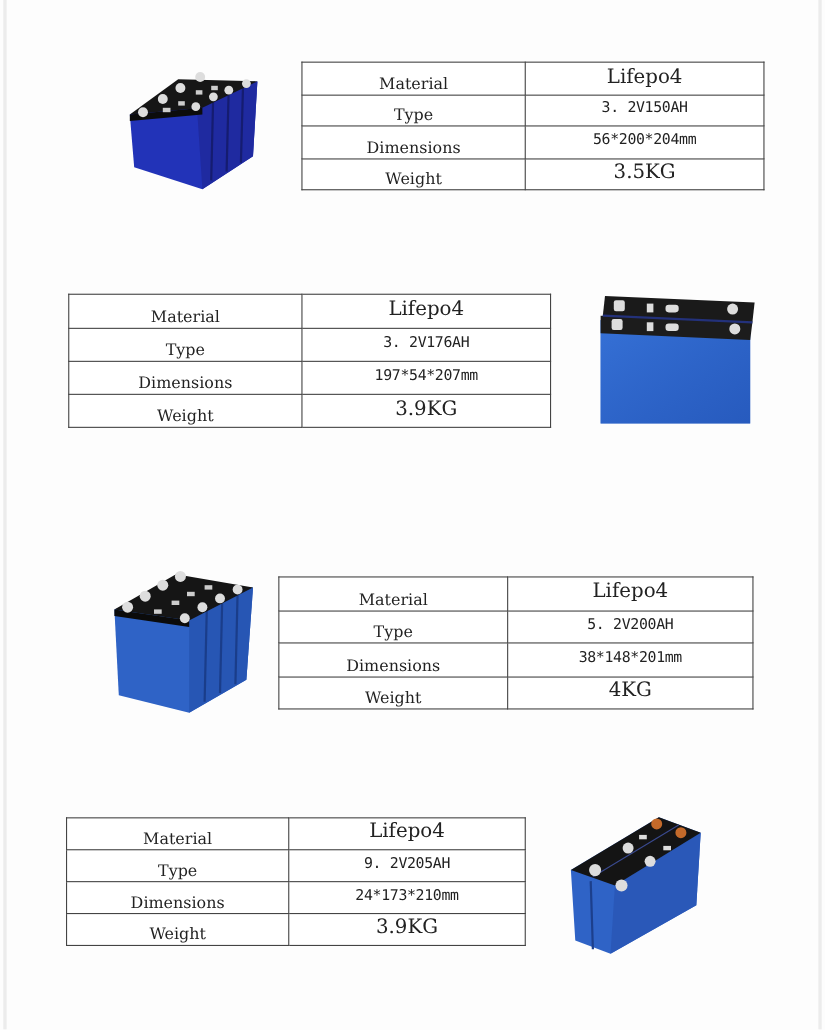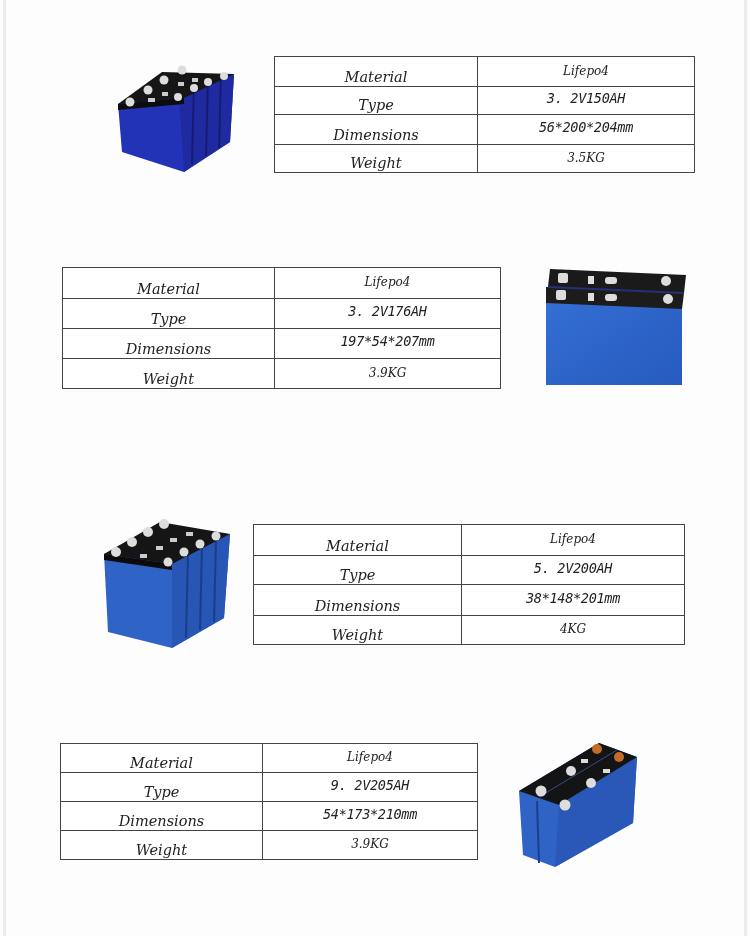--- a/index.html
+++ b/index.html
@@ -11,25 +11,25 @@
   .edge { position: absolute; top: 0; bottom: 0; width: 3px; background: #ececec; }
   .edge.left { left: 3px; }
   .edge.right { left: 744px; }
   table.spec {
     position: absolute; border-collapse: collapse; background: #fff;
     font-family: "DejaVu Serif", "Liberation Serif", serif;
     color: #222; table-layout: fixed;
   }
   table.spec td {
     border: 1.5px solid #444; text-align: center; padding: 0;
-    font-size: 14.5px; line-height: 1; vertical-align: bottom; font-style: italic;
+    font-size: 14.5px; line-height: 1; vertical-align: bottom;
   }
   table.spec td span { display: inline-block; padding-bottom: 2px; }
   table.spec td.val { vertical-align: middle; }
-  table.spec td.val span { padding-bottom: 4px; font-size: 12px; }
+  table.spec td.val span { padding-bottom: 4px; font-size: 18px; }
   .mono { font-family: "DejaVu Sans Mono", "Liberation Mono", monospace; letter-spacing: -0.3px; font-size: 13.5px !important; }
 
   .battery { position: absolute; }
   svg { display: block; }
 </style>
 </head>
 <body>
 
 <div class="edge left"></div>
 <div class="edge right"></div>
@@ -187,21 +187,21 @@
       <tr style="height:29px">
     <td><span>Material</span></td>
     <td class="val"><span>Lifepo4</span></td>
   </tr>
   <tr style="height:29px">
     <td><span>Type</span></td>
     <td class="val"><span class="mono">9. 2V205AH</span></td>
   </tr>
   <tr style="height:29px">
     <td><span>Dimensions</span></td>
-    <td class="val"><span class="mono">54*173*210mm</span></td>
+    <td class="val"><span class="mono">24*173*210mm</span></td>
   </tr>
   <tr style="height:29px">
     <td><span>Weight</span></td>
     <td class="val"><span>3.9KG</span></td>
   </tr>
 </tbody>
   </table>
 <div class="battery" style="left:515px;top:735px;width:130px;height:135px;">
   <svg width="130" height="135" viewBox="0 0 130 135">
     <polygon points="4,56 84,8 122,22 118,88 40,132 8,120" fill="#2f63c6"></polygon>

